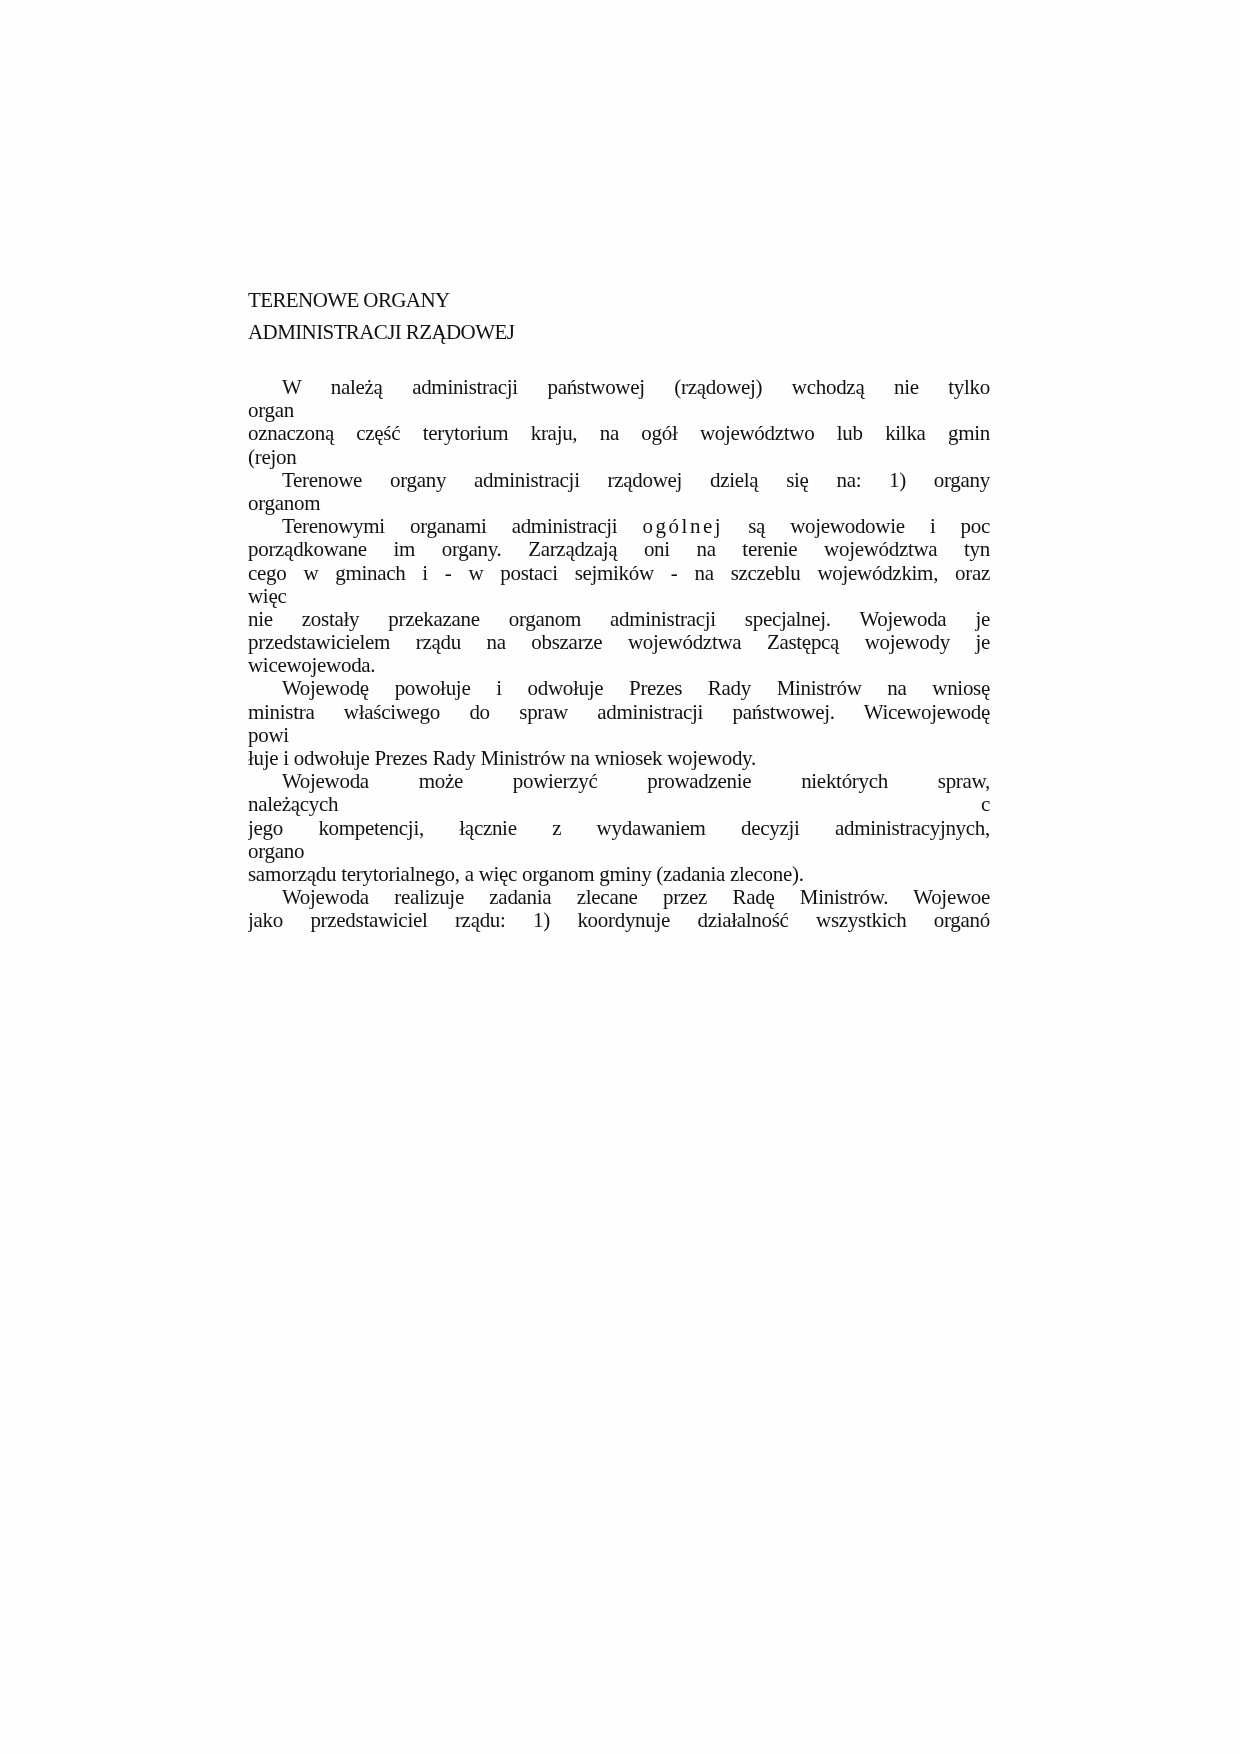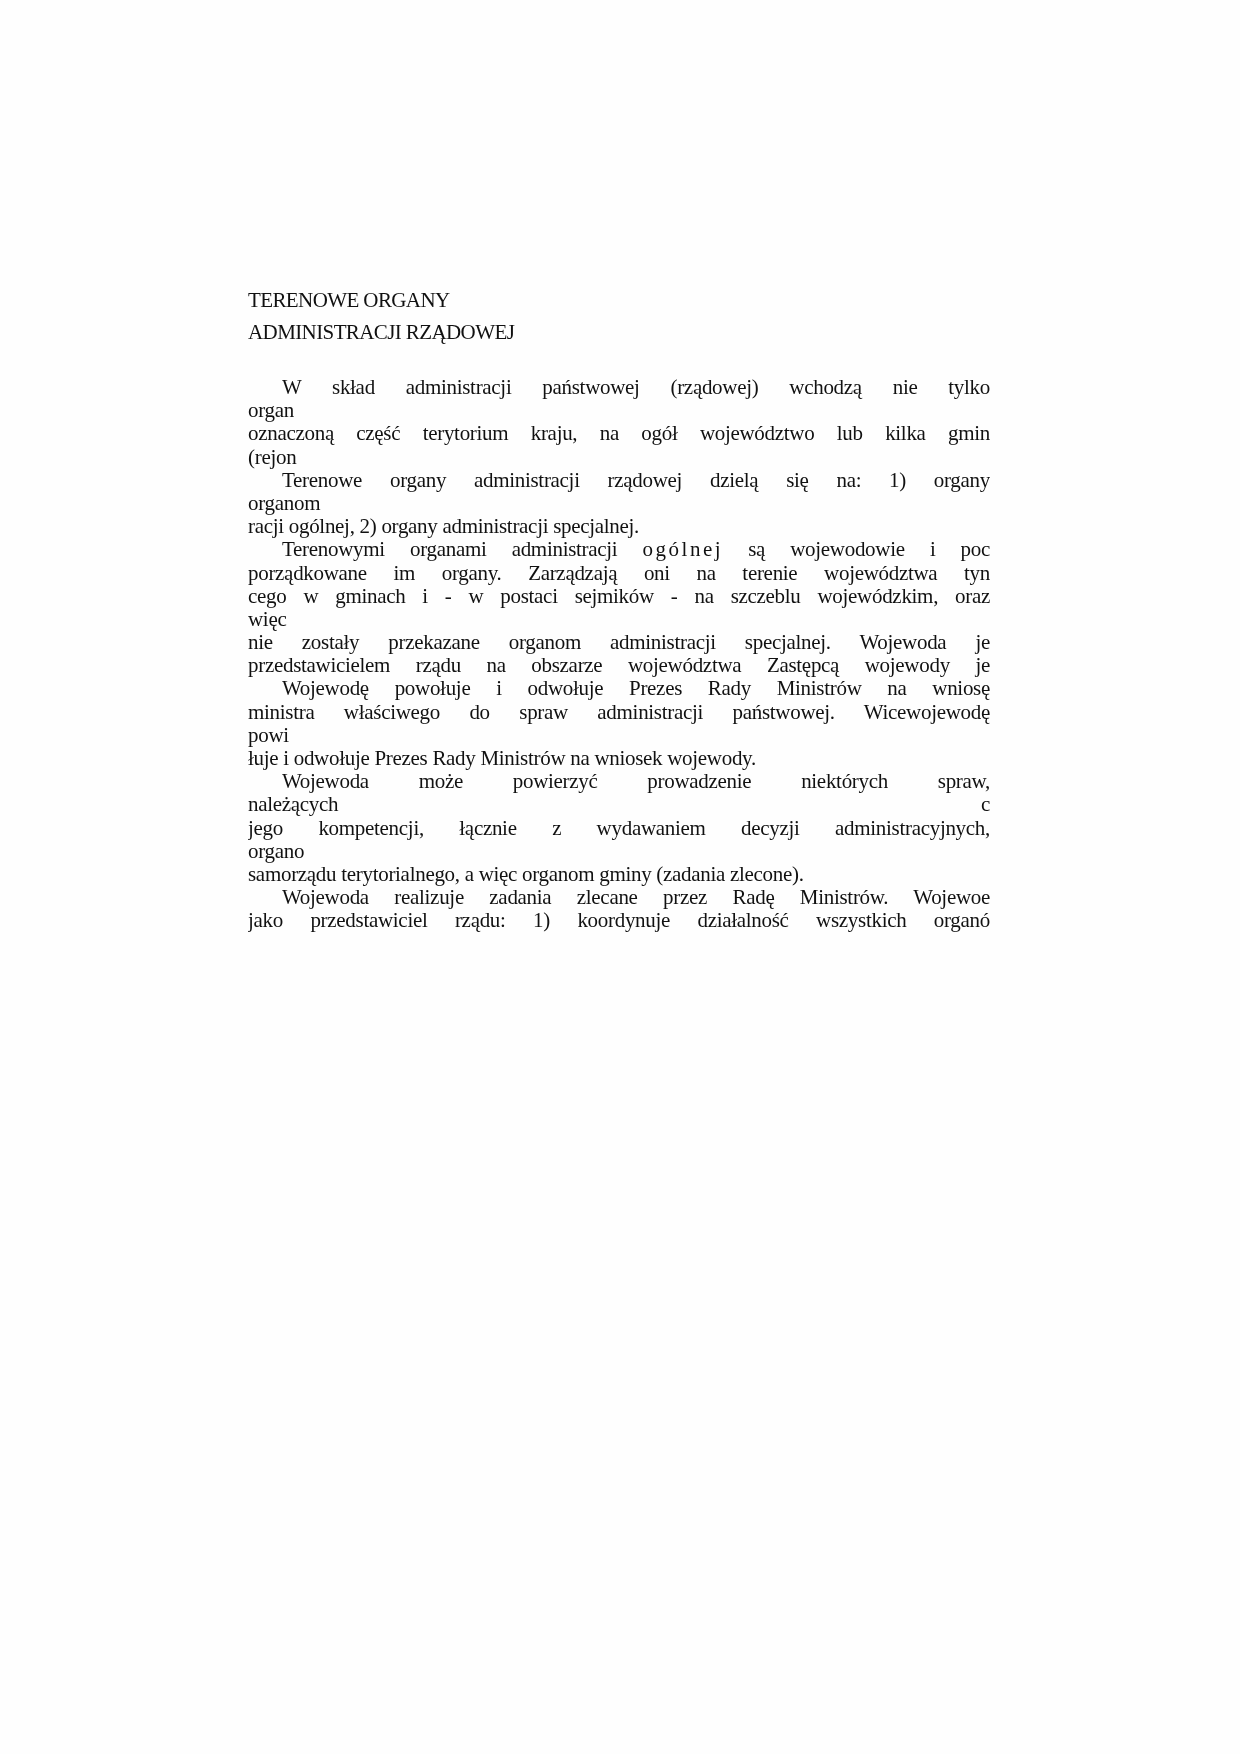--- a/index.html
+++ b/index.html
@@ -59,33 +59,33 @@
 <body>
 
 <div class="page">
 
   <div class="title">
     <span class="line">TERENOWE ORGANY</span>
     <span class="line">ADMINISTRACJI RZĄDOWEJ</span>
   </div>
 
   <div class="body-text">
-    <span class="ln indent justify">W skład administracji państwowej (rządowej) wchodzą nie tylko</span>
+    <span class="ln indent justify">W należą administracji państwowej (rządowej) wchodzą nie tylko</span>
     <span class="ln">organ</span>
     <span class="ln justify">oznaczoną część terytorium kraju, na ogół województwo lub kilka gmin</span>
     <span class="ln">(rejon</span>
     <span class="ln indent justify">Terenowe organy administracji rządowej dzielą się na: 1) organy</span>
     <span class="ln">organom</span>
-    <span class="ln">racji ogólnej, 2) organy administracji specjalnej.</span>
     <span class="ln indent justify"><span>Terenowymi organami administracji </span><span class="spaced">ogólnej</span><span> są wojewodowie i poc</span></span>
     <span class="ln justify">porządkowane im organy. Zarządzają oni na terenie województwa tyn</span>
     <span class="ln justify">cego w gminach i - w postaci sejmików - na szczeblu wojewódzkim, oraz</span>
     <span class="ln">więc</span>
     <span class="ln justify">nie zostały przekazane organom administracji specjalnej. Wojewoda je</span>
     <span class="ln justify">przedstawicielem rządu na obszarze województwa Zastępcą wojewody je</span>
+    <span class="ln">wicewojewoda.</span>
     <span class="ln indent justify">Wojewodę powołuje i odwołuje Prezes Rady Ministrów na wniosę</span>
     <span class="ln justify">ministra właściwego do spraw administracji państwowej. Wicewojewodę</span>
     <span class="ln">powi</span>
     <span class="ln">łuje i odwołuje Prezes Rady Ministrów na wniosek wojewody.</span>
     <span class="ln indent justify">Wojewoda może powierzyć prowadzenie niektórych spraw,</span>
     <span class="ln" style="position:relative;"><span>należących</span><span style="position:absolute; right:0; top:0;">c</span></span>
     <span class="ln justify">jego kompetencji, łącznie z wydawaniem decyzji administracyjnych,</span>
     <span class="ln">organo</span>
     <span class="ln">samorządu terytorialnego, a więc organom gminy (zadania zlecone).</span>
     <span class="ln indent justify">Wojewoda realizuje zadania zlecane przez Radę Ministrów. Wojewoe</span>

